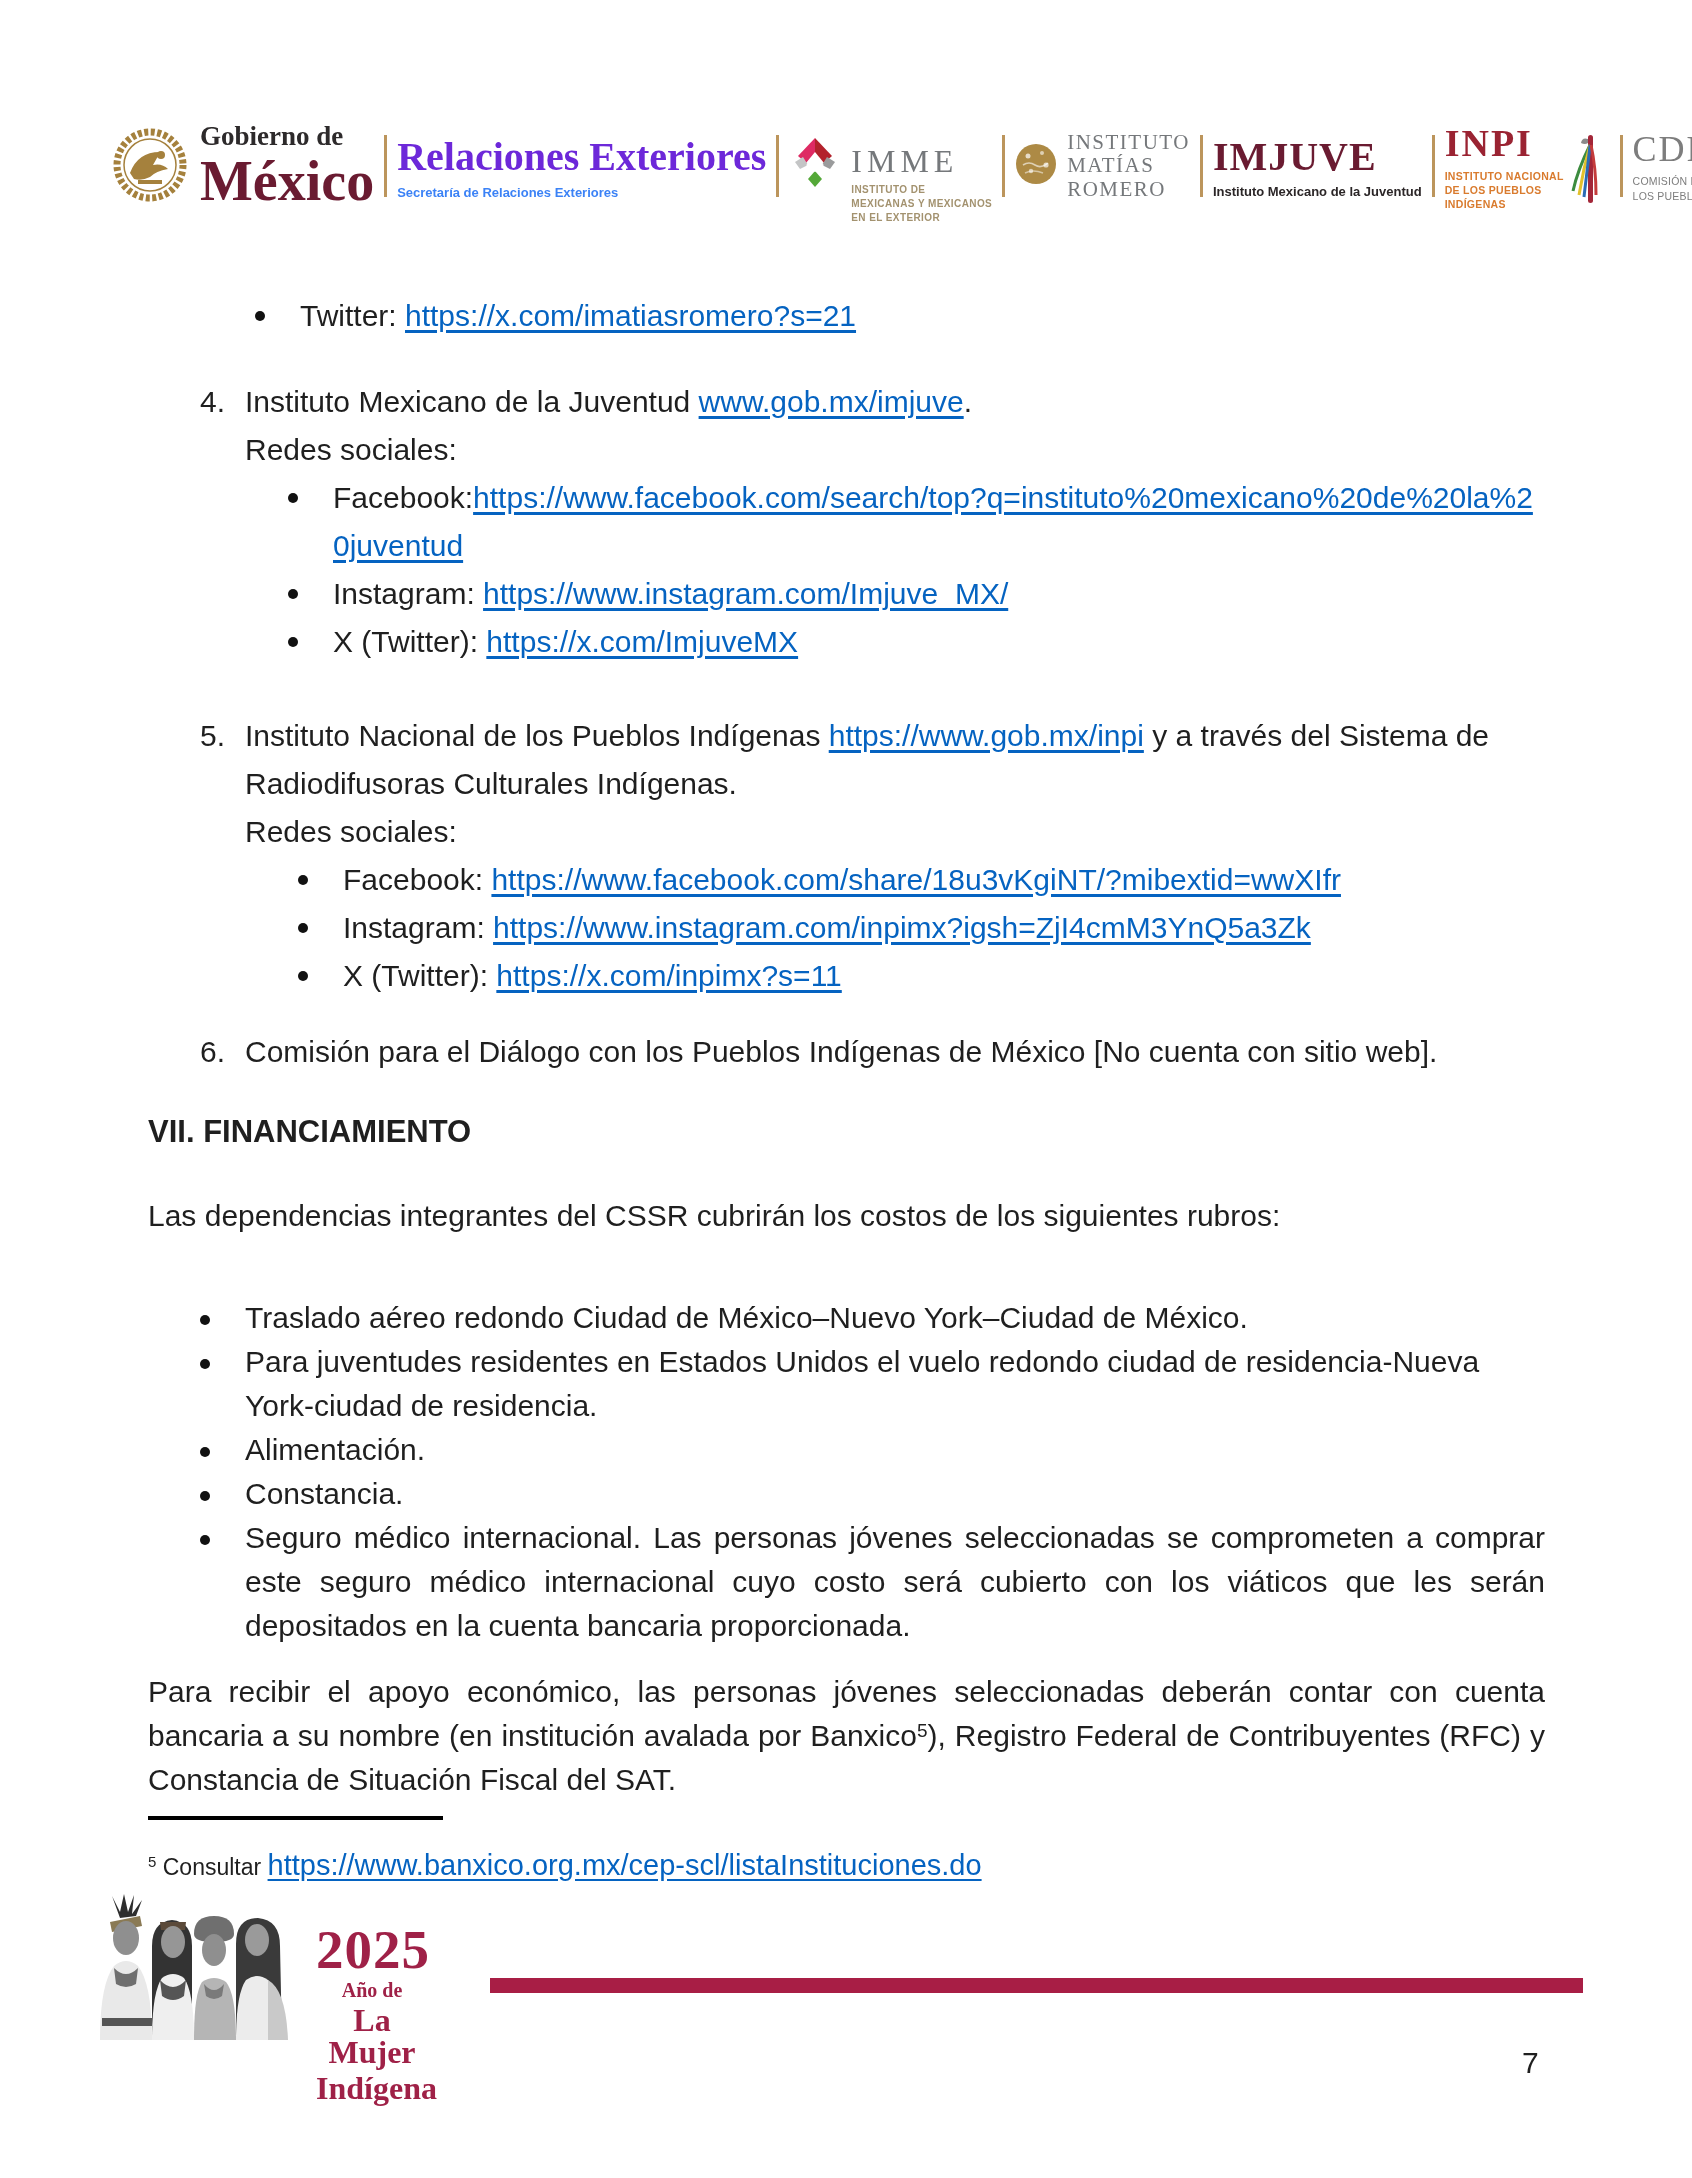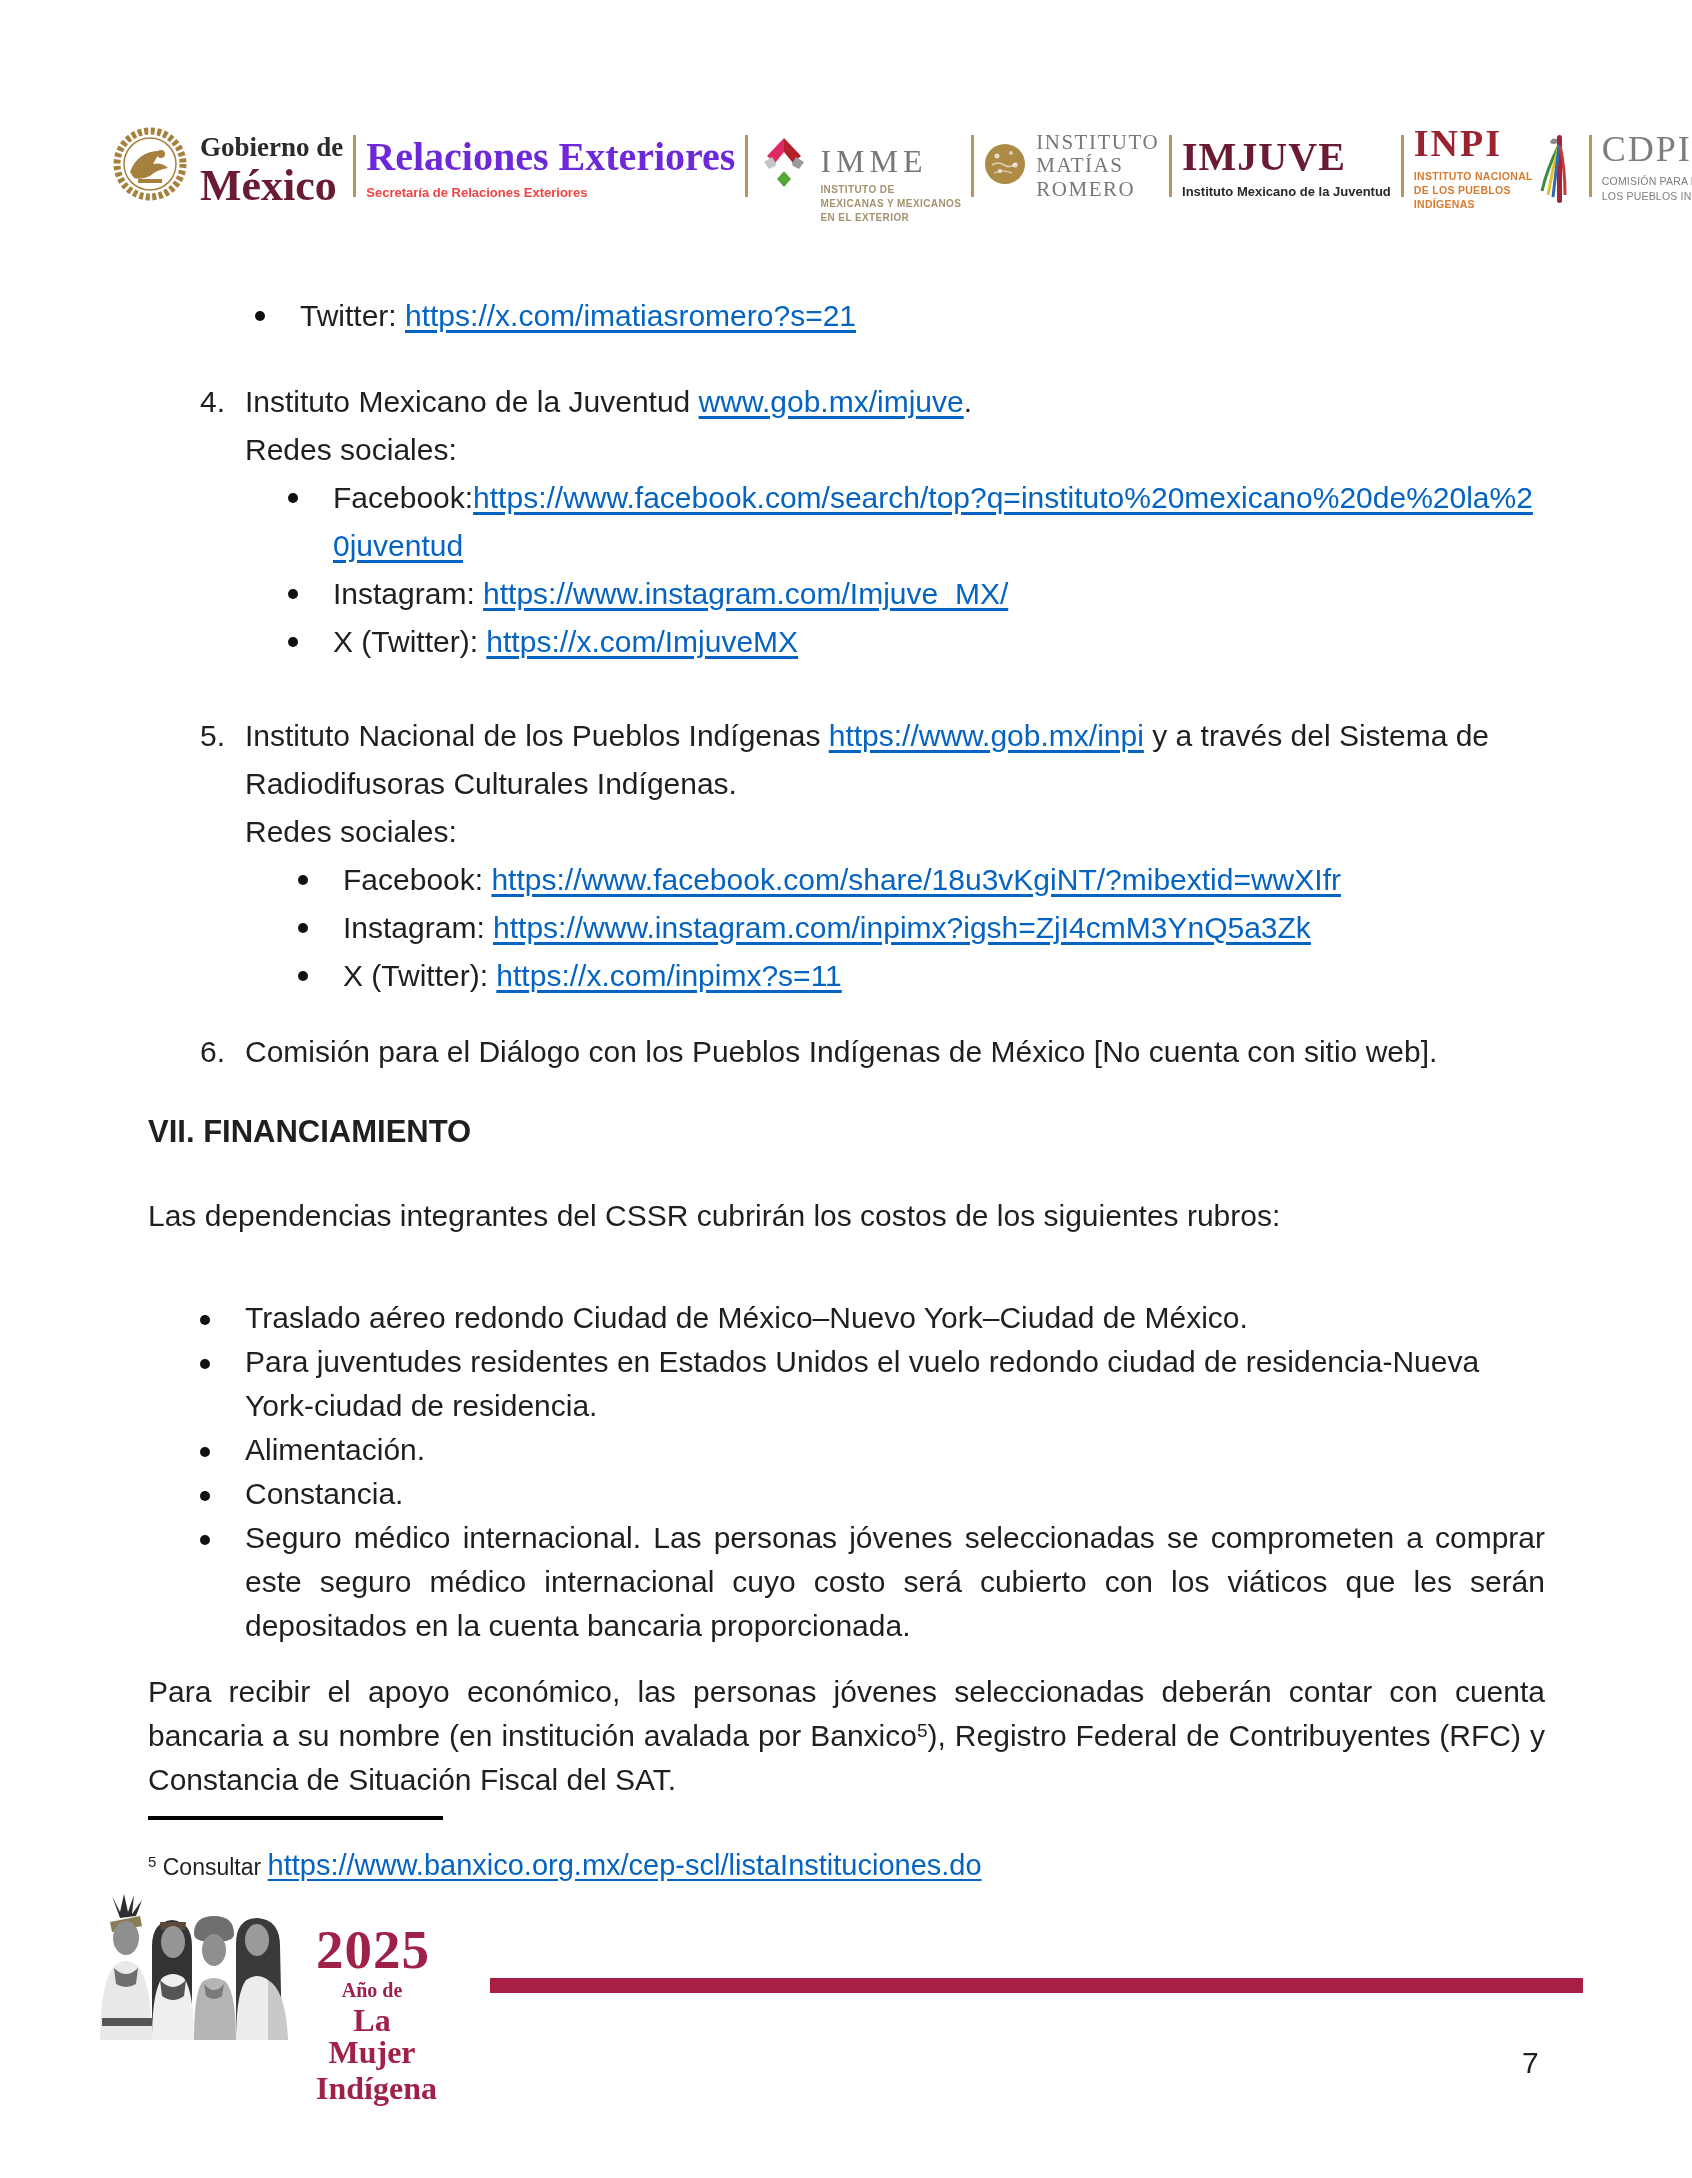--- a/index.html
+++ b/index.html
@@ -12,24 +12,24 @@
 
   
   .header { position:absolute; left:112px; top:106px; right:95px; height:120px;
             display:flex; align-items:center; justify-content:space-between; }
   .h-sep { width:3px; height:62px; background:#BC955C; flex:none; margin:0 10px; }
   .h-block { flex:none; white-space:nowrap; }
 
   .gob-wrap { display:flex; align-items:flex-end; }
   .gob-text { margin-left:12px; font-family:"Liberation Serif", serif; line-height:1; }
   .gob-line1 { font-size:27px; font-weight:bold; color:#2d2a2b; }
-  .gob-line2 { font-size:44px; font-weight:bold; color:#6A1B31; margin-top:3px; }
+  .gob-line2 { font-size:56px; font-weight:bold; color:#6A1B31; margin-top:3px; }
 
   .sre-title { font-family:"Liberation Serif", serif; font-size:40px; font-weight:bold; color:#6d28d9; }
-  .sre-sub { font-size:13px; font-weight:bold; color:#ef4444; margin-top:5px; }
+  .sre-sub { font-size:13px; font-weight:bold; color:#3b82f6; margin-top:5px; }
 
   .imme-wrap { display:flex; align-items:center; }
   .imme-text { margin-left:10px;margin-top:36px; }
   .imme-acronym { font-family:"Liberation Serif", serif; font-size:32px; color:#75787B; letter-spacing:5px; }
   .imme-caption { font-size:10px; font-weight:bold; color:#A3926F; line-height:1.4; margin-top:3px; letter-spacing:0.4px; }
 
   .imr-wrap { display:flex; align-items:center; }
   .imr-lines { margin-left:10px; font-family:"Liberation Serif", serif; font-size:21px; color:#75787B; letter-spacing:1.5px; line-height:1.12; }
 
   .imjuve-acronym { font-family:"Liberation Serif", serif; font-size:40px; font-weight:bold; color:#6A1B31; letter-spacing:1px; }

